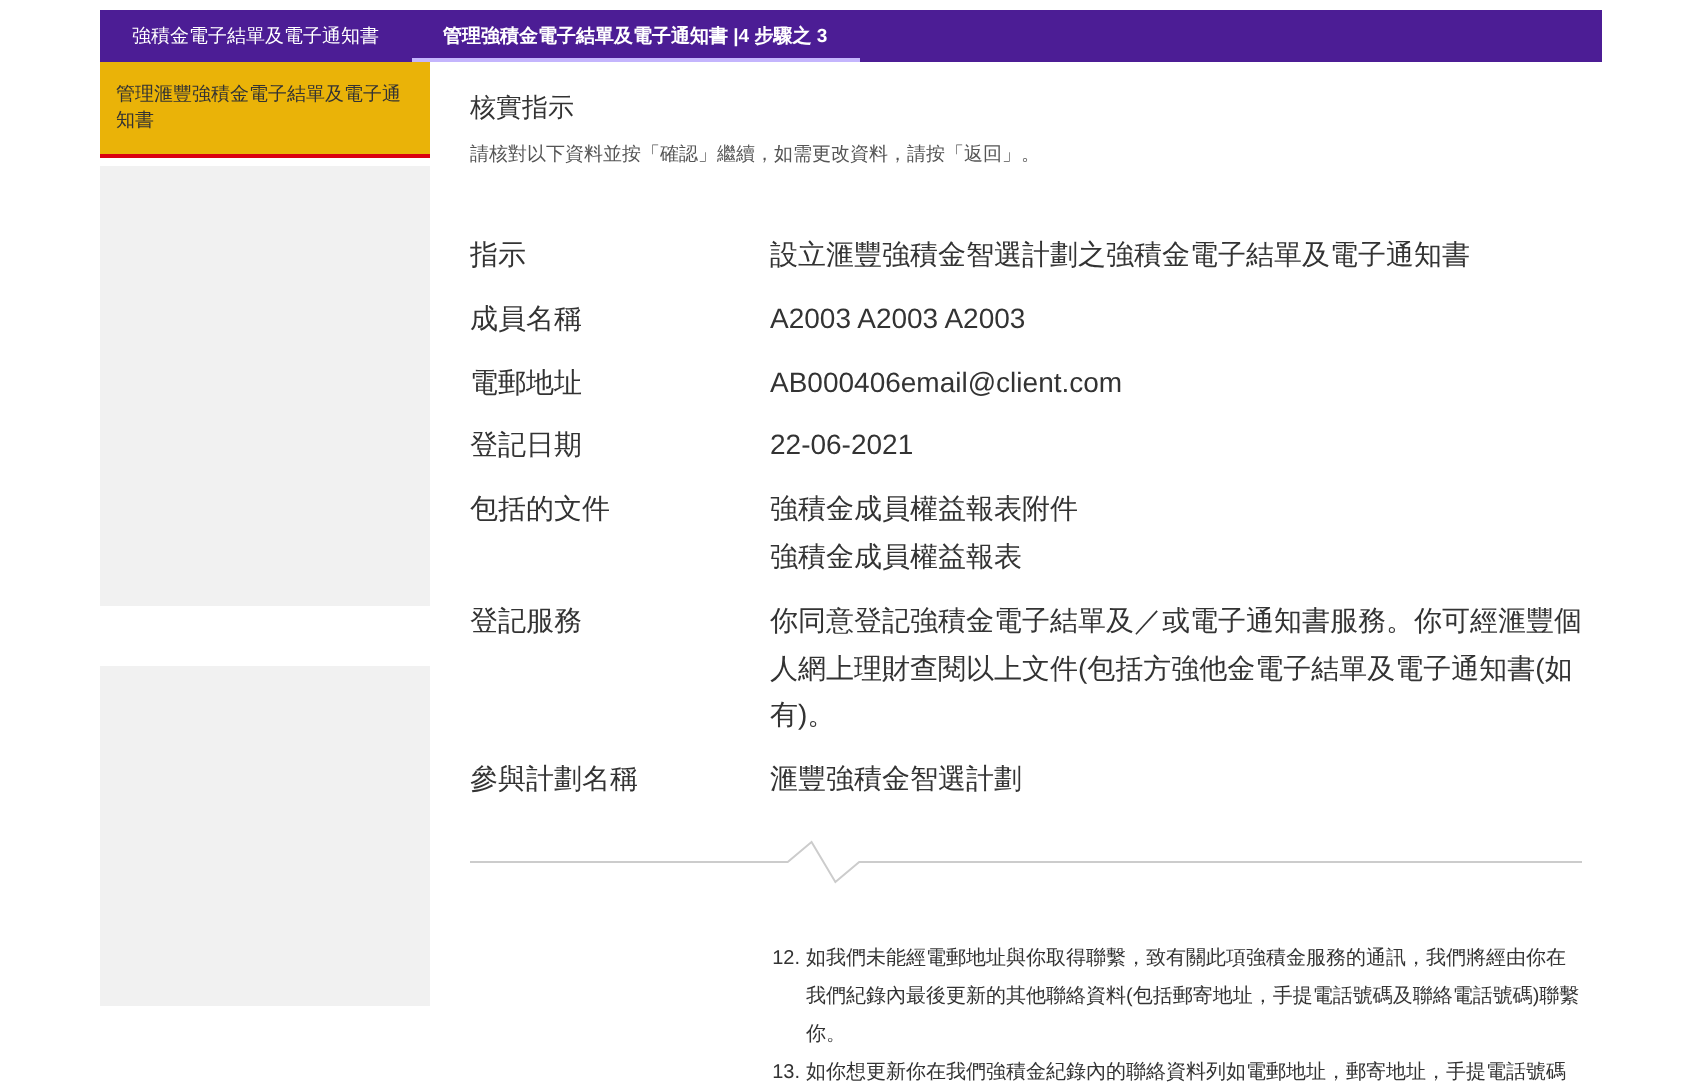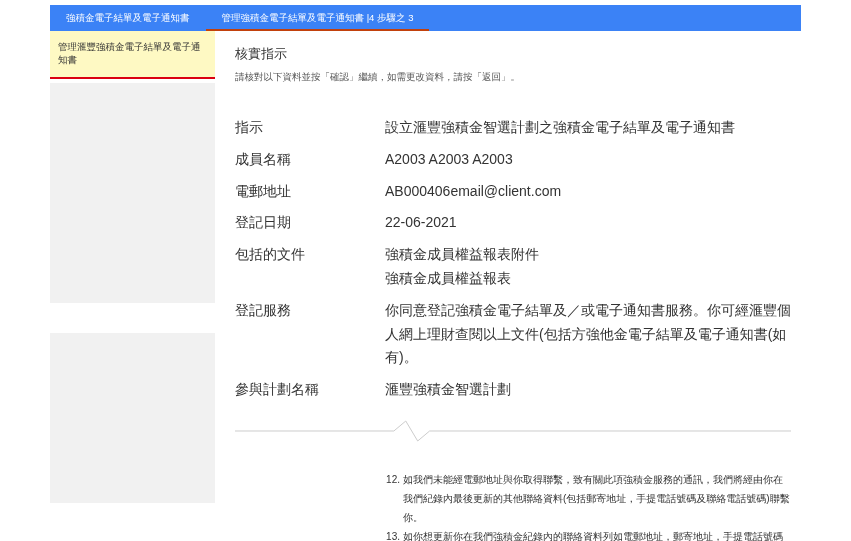--- a/index.html
+++ b/index.html
@@ -5,44 +5,45 @@
   * { box-sizing: border-box; margin: 0; padding: 0; }
   body {
     font-family: Arial, "Microsoft JhengHei", sans-serif;
     font-size: 11px;
     background: #fff;
     color: #333;
     width: 851px;
   }
   .top-tabs {
     display: flex;
-    background: #3b82f6;
+    background: #4c1d95;
     color: #fff;
     height: 26px;
     margin: 5px 50px 0 50px;
   }
   .top-tab {
     padding: 7px 16px 5px 16px;
     font-size: 9.5px;
     cursor: pointer;
     position: relative;
   }
   .top-tab.active {
-    border-bottom: 2px solid #c2410c;
+    border-bottom: 2px solid #c4b5fd;
+    font-weight: bold;
   }
   .content-wrap {
     display: flex;
     margin: 0 50px;
   }
   .left-col {
     width: 165px;
     flex-shrink: 0;
   }
   .sub-tab {
-    background: #fef9c3;
+    background: #eab308;
     padding: 10px 8px;
     font-size: 9.5px;
     color: #333;
     border-bottom: 2px solid #db0011;
     margin-bottom: 4px;
   }
   .left-grey-box {
     background: #f1f1f1;
     height: 220px;
     width: 100%;

